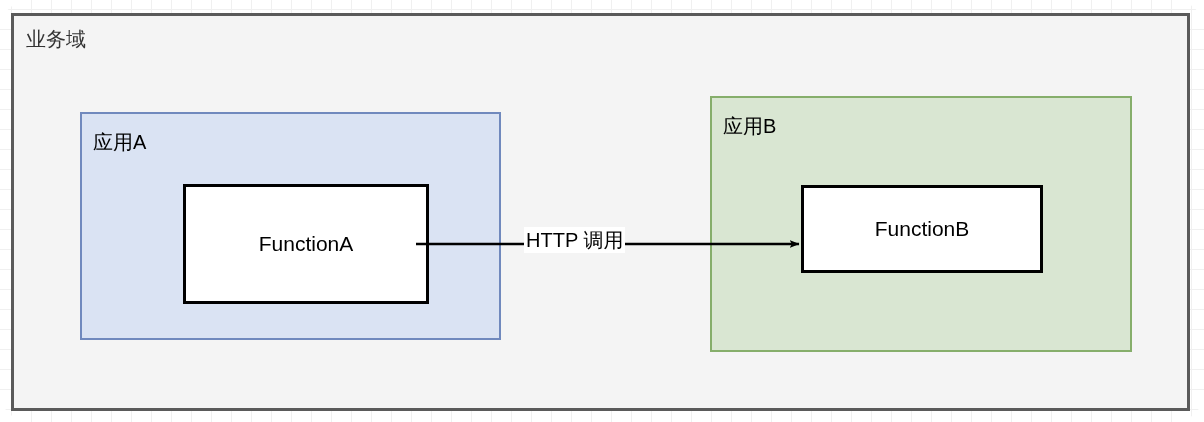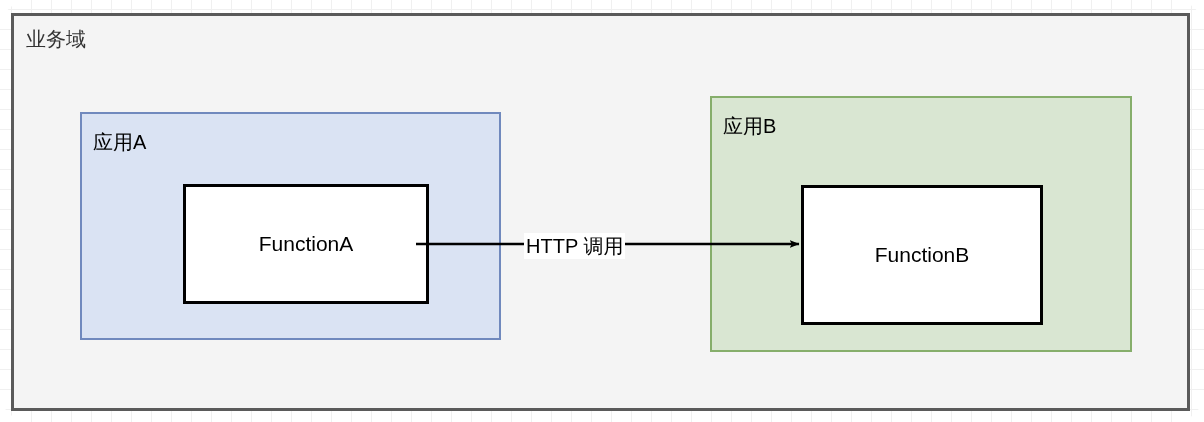--- a/index.html
+++ b/index.html
@@ -90,42 +90,42 @@
   .func-box.a {
     left: 183px;
     top: 184px;
     width: 246px;
     height: 120px;
   }
   .func-box.b {
     left: 801px;
     top: 185px;
     width: 242px;
-    height: 140px;
+    height: 88px;
   }
   .func-label {
     font-size: 21px;
     line-height: 26px;
     color: #000000;
     white-space: nowrap;
   }
 
   
   .connector {
     position: absolute;
     left: 0;
     top: 0;
     width: 1204px;
     height: 422px;
     pointer-events: none;
   }
   .edge-label {
     position: absolute;
     left: 524px;
-    top: 233px;
+    top: 227px;
     height: 26px;
     line-height: 26px;
     padding: 0 2px;
     background: #ffffff;
     font-size: 20px;
     color: #000000;
     white-space: nowrap;
   }
 </style>
 </head>

